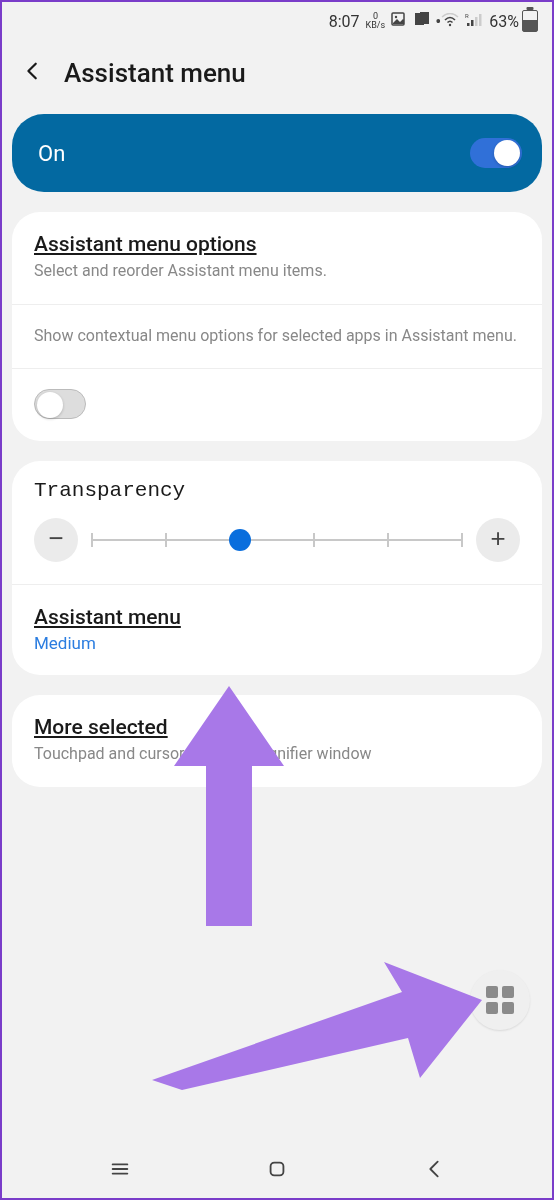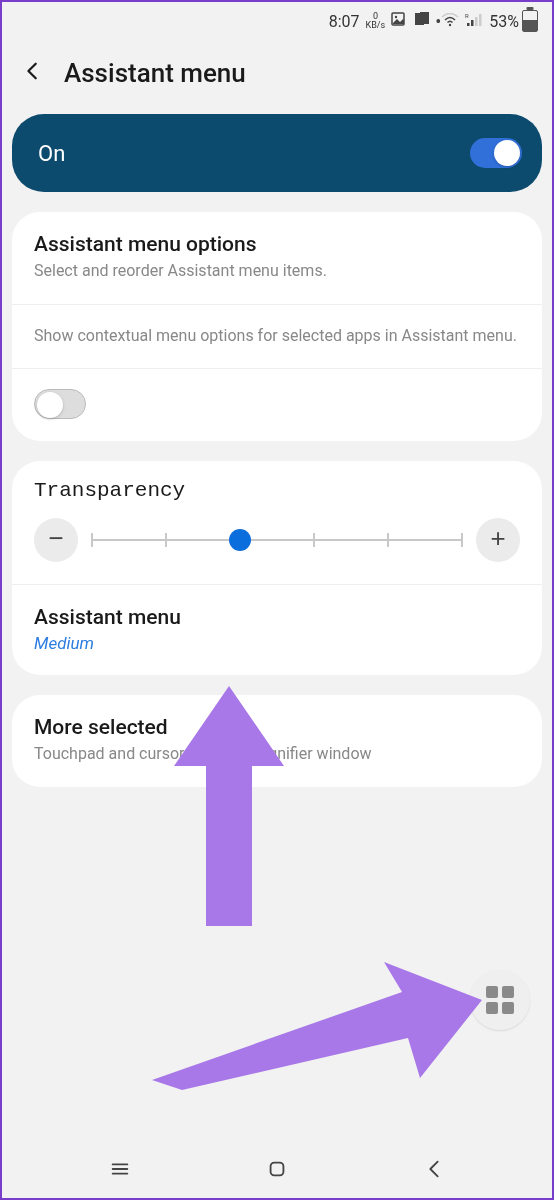--- a/index.html
+++ b/index.html
@@ -27,21 +27,21 @@
   .header {
     display: flex;
     align-items: center;
     padding: 18px 20px 26px;
     gap: 20px;
   }
   .header h1 { font-size: 26px; font-weight: 500; color: #1a1a1a; }
   .back-icon svg { width: 22px; height: 22px; }
   .toggle-banner {
     margin: 0 10px;
-    background: #0c4a6e;
+    background: #0369a1;
     border-radius: 32px;
     height: 78px;
     display: flex;
     align-items: center;
     justify-content: space-between;
     padding: 0 20px 0 26px;
     color: #fff;
     font-size: 22px;
   }
   .switch {
@@ -62,23 +62,23 @@
     border-radius: 28px;
     overflow: hidden;
   }
   .row {
     padding: 20px 22px 22px;
     border-bottom: 1px solid #eee;
   }
   .row:last-child { border-bottom: none; }
   .row-flex { display: flex; align-items: center; justify-content: space-between; gap: 20px; }
   .row-text { flex: 1; }
-  .row h2 { font-size: 21px; font-weight: 500; color: #1a1a1a; margin-bottom: 4px; }
+  .row h2 { font-size: 21px; font-weight: 500; color: #1a1a1a; margin-bottom: 4px; text-decoration: underline; }
   .row p { font-size: 16px; color: #888; line-height: 1.35; }
-  .row .value { font-size: 17px; color: #2b7de0; margin-top: 2px; font-style: italic; }
+  .row .value { font-size: 17px; color: #2b7de0; margin-top: 2px; }
   .slider-row { padding: 18px 22px 22px; border-bottom: 1px solid #eee; font-family: Liberation Mono, monospace; }
   .slider-wrap { display: flex; align-items: center; gap: 14px; margin-top: 16px; }
   .circle-btn {
     width: 44px; height: 44px; border-radius: 50%; background: #ebebeb;
     display: flex; align-items: center; justify-content: center;
     font-size: 26px; color: #444;
   }
   .slider-track {
     flex: 1; height: 32px; position: relative;
   }
@@ -170,21 +170,21 @@
     <span>
       <svg width="18" height="14" viewBox="0 0 18 14">
           <rect x="2" y="10" width="2.5" height="3" fill="#444"></rect>
           <rect x="6" y="7" width="2.5" height="6" fill="#444"></rect>
           <rect x="10" y="4" width="2.5" height="9" fill="#ccc"></rect>
           <rect x="14" y="1" width="2.5" height="12" fill="#ccc"></rect>
           <text x="0" y="5" font-size="6" fill="#444">R</text>
         </svg>
     </span>
     <span class="battery">
-      <span>53%</span>
+      <span>63%</span>
       <span class="batt-shell">
           <span class="batt-fill"></span>
         </span>
     </span>
   </div>
 </div>
 
 <div class="header">
   <span class="back-icon">
     <svg viewBox="0 0 24 24">

